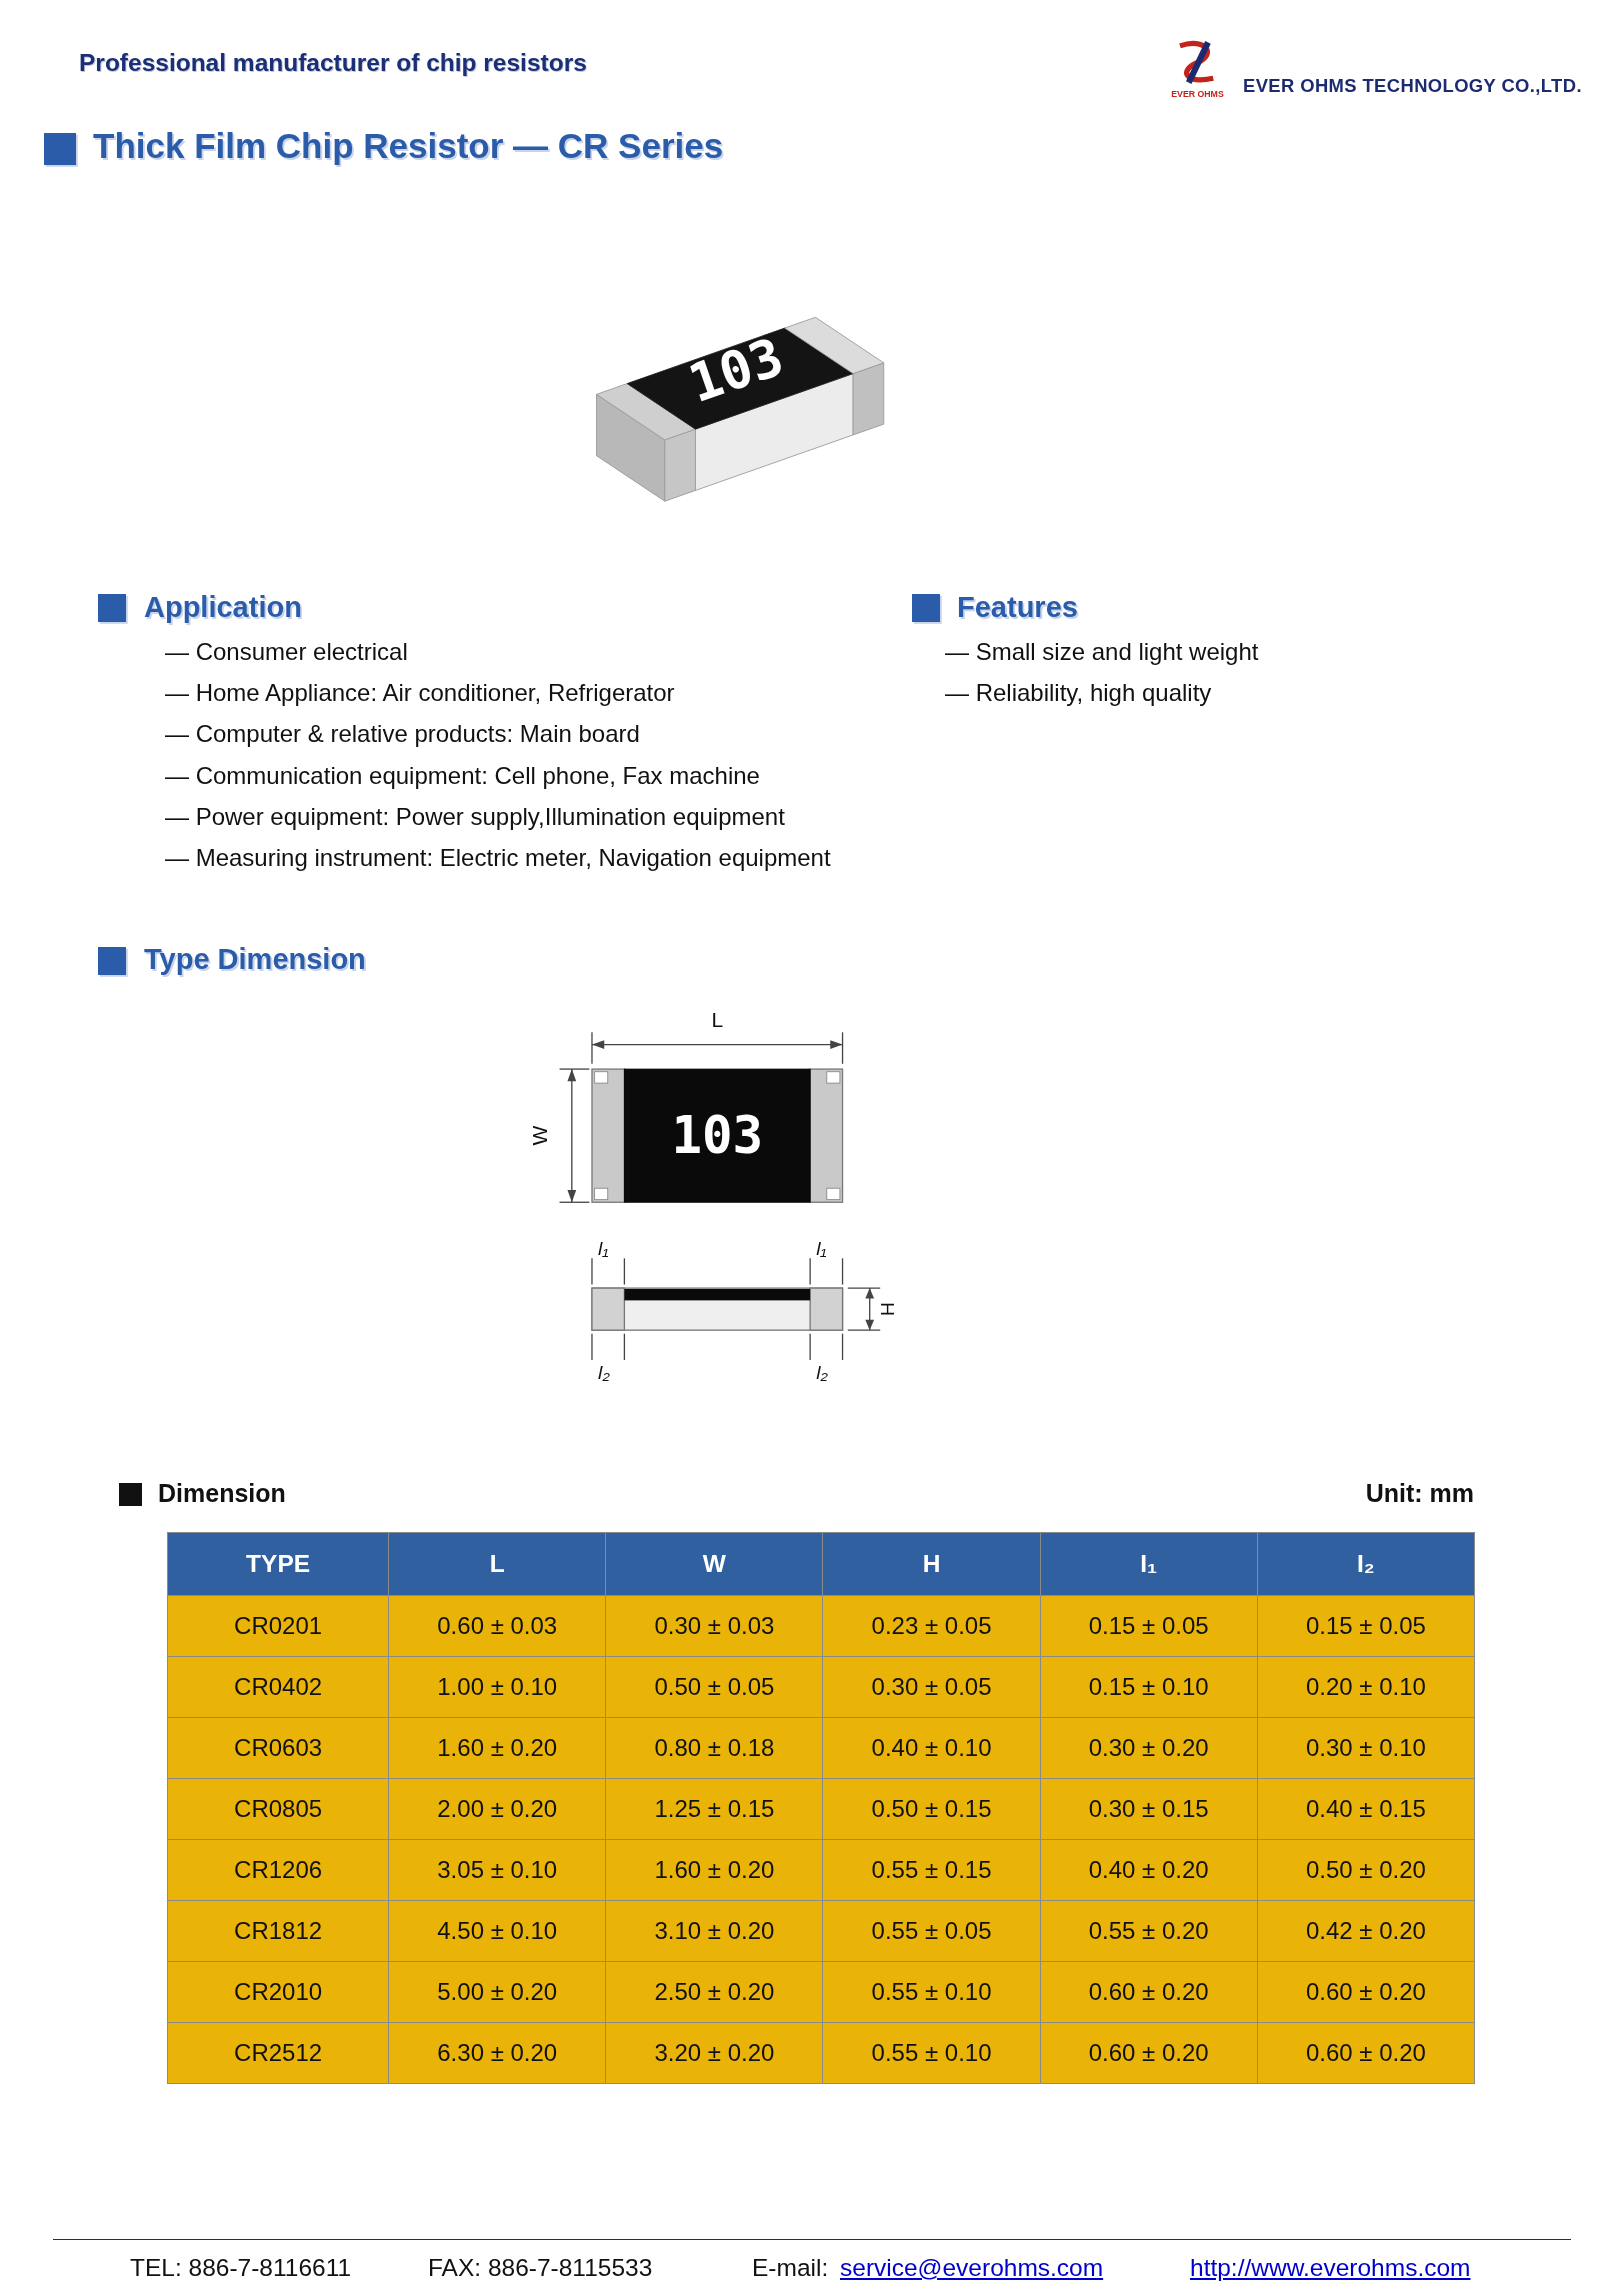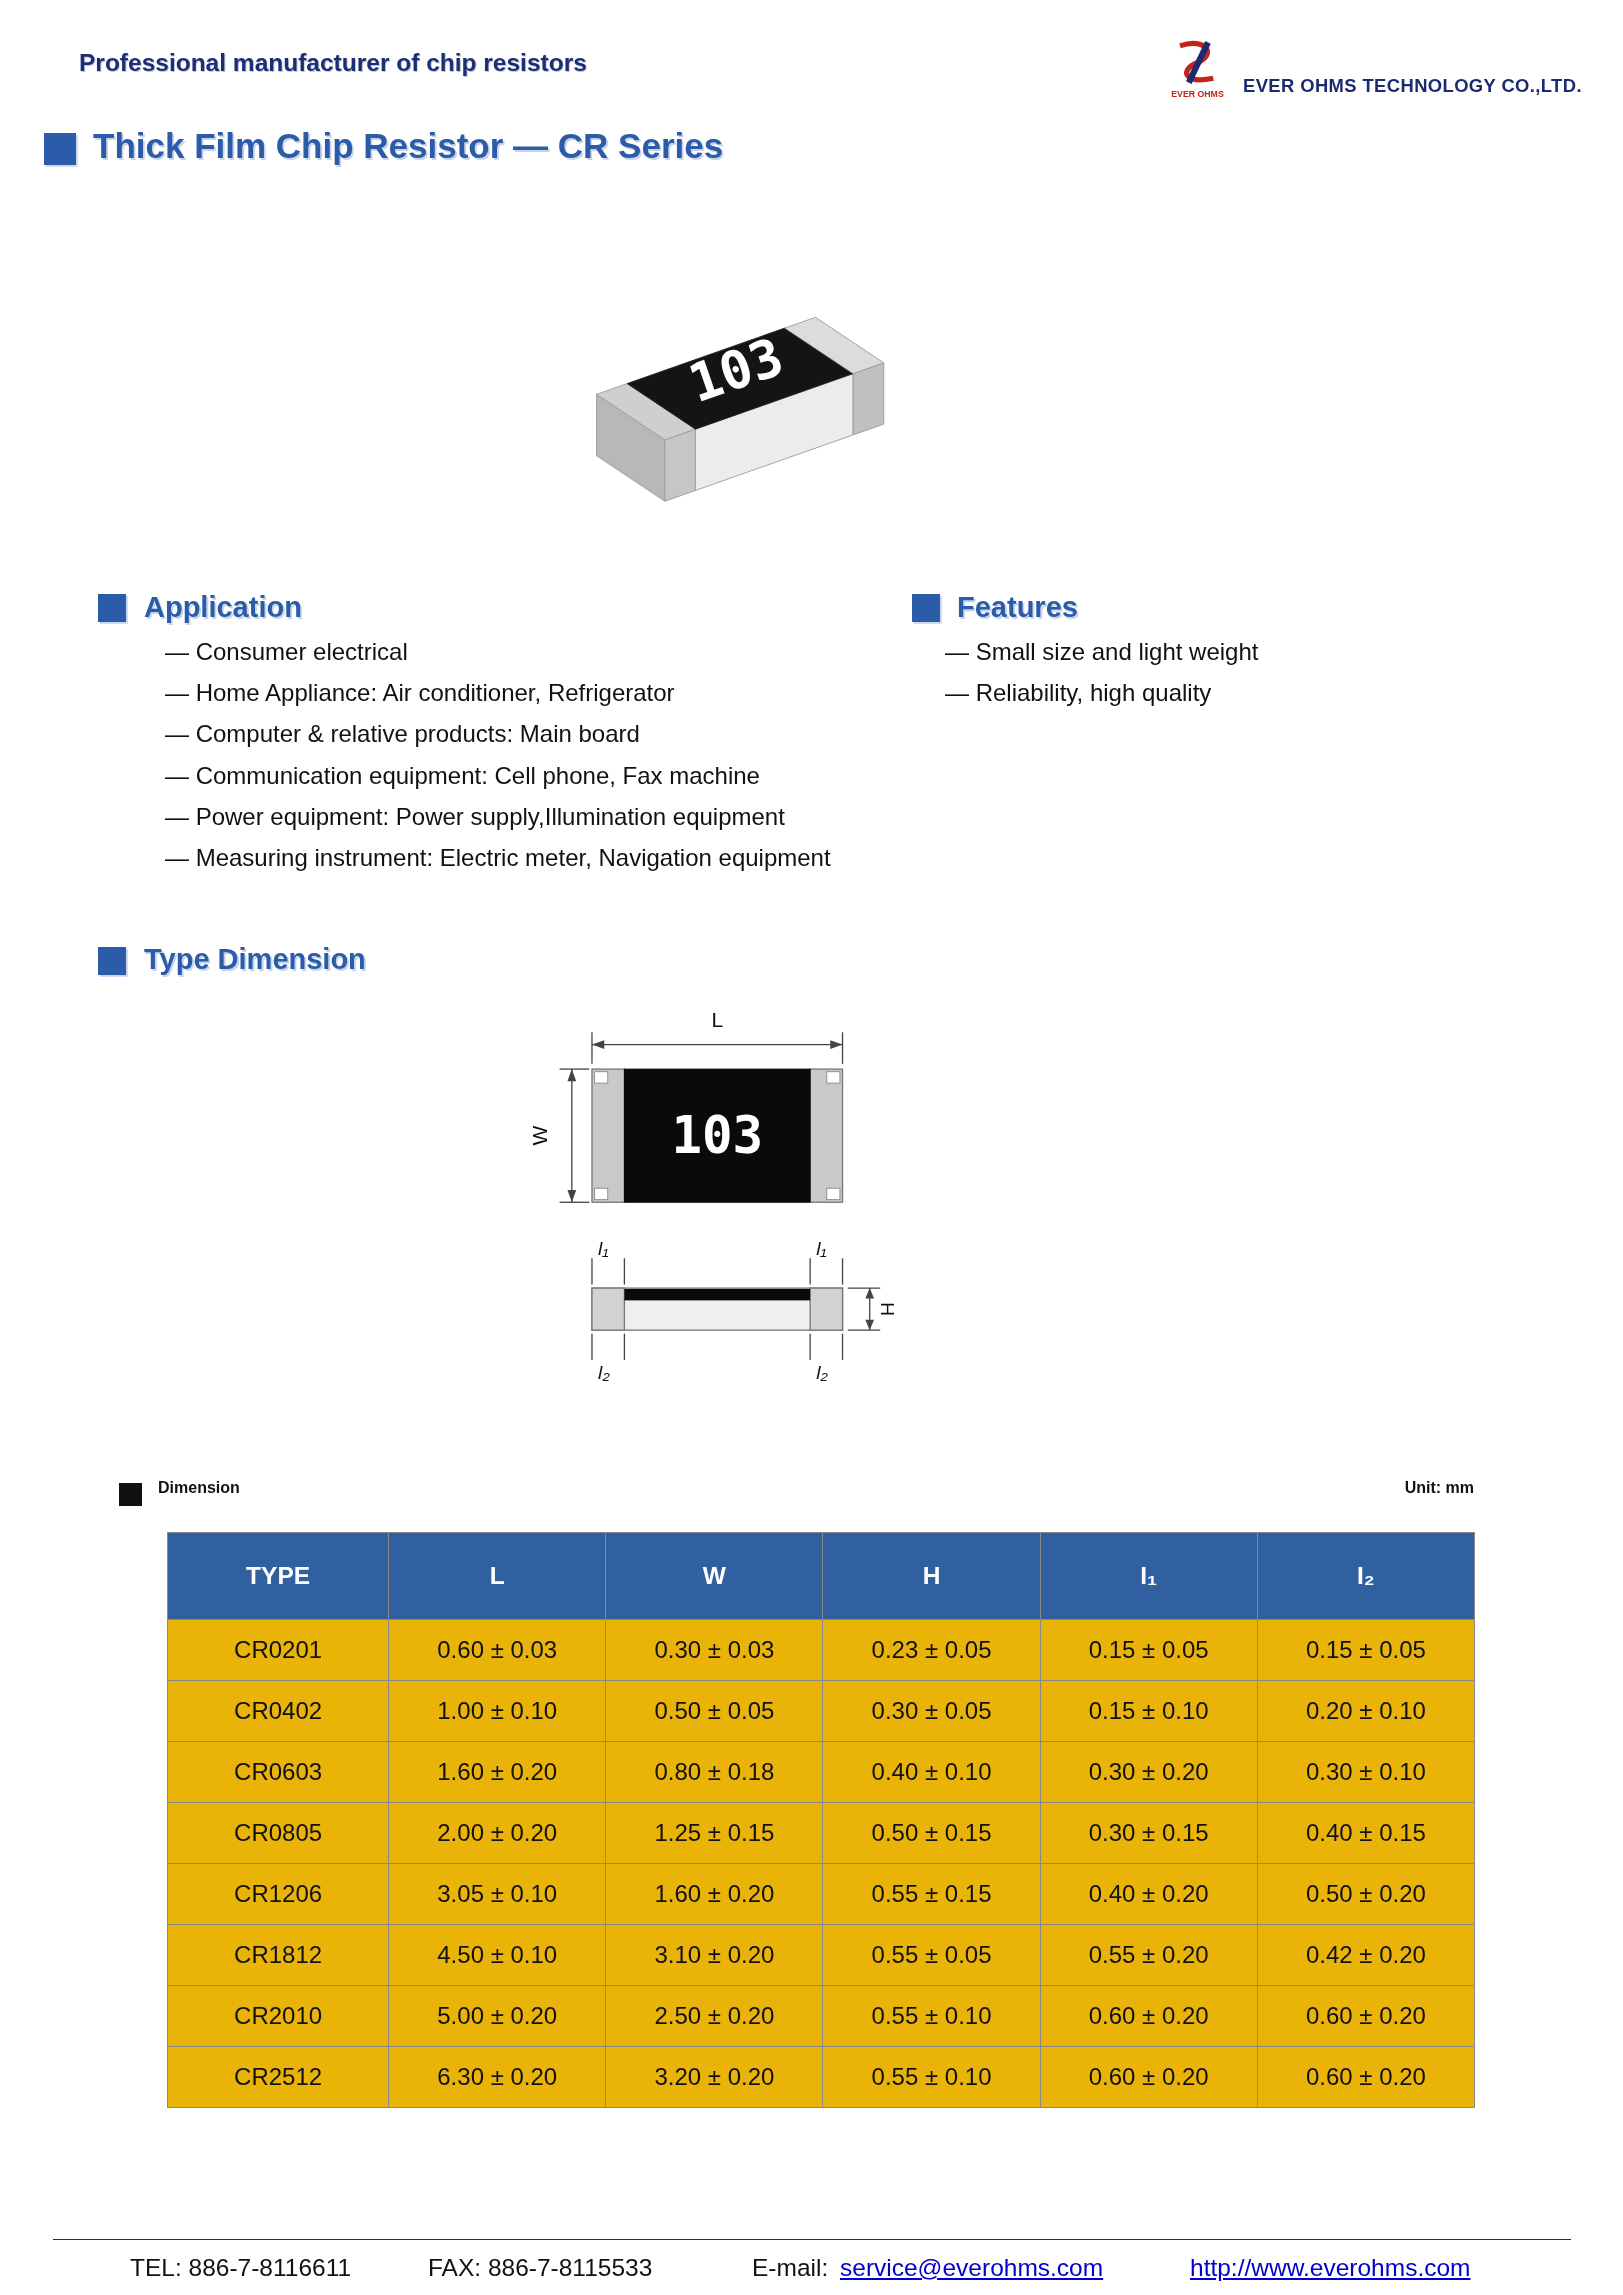--- a/index.html
+++ b/index.html
@@ -25,27 +25,27 @@
   }
   .sec-heading {
     font-size:29px; font-weight:bold; color:#2a5caa;
     text-shadow:1.8px 1.8px 0 #c9d4ea;
   }
   .bullet-blue { background:#2a5caa; box-shadow:1.8px 1.8px 0 #c9d4ea; }
   .bullet-black { background:#111; }
 
   .list-item { font-size:24px; color:#111; white-space:nowrap;text-align:center; }
 
-  .dim-label { font-size:16px; font-weight:bold; color:#111; }
+  .dim-label { font-size:25px; font-weight:bold; color:#111; }
 
   
   .dim-table { border-collapse:collapse; table-layout:fixed; width:1308px; }
   .dim-table th {
     background:#30609f; color:#ffffff; font-size:24.5px; font-weight:bold;
-    height:54px; border:0.9px solid #8a8a8a; text-align:center; padding:16px;
+    height:54px; border:0.9px solid #8a8a8a; text-align:center; padding:4px;
   }
   .dim-table td {
     background:#eab308; color:#111; font-size:24px; text-align:center;
     height:60px; border:0.9px solid #8a8a8a; padding:0;
   }
 
   
   .footer-rule { border-top:1.8px solid #1c2b70; }
   .footer-text { font-size:24.5px; color:#111; white-space:nowrap; }
   .link { color:#0000cc; text-decoration:underline; cursor:pointer; }

